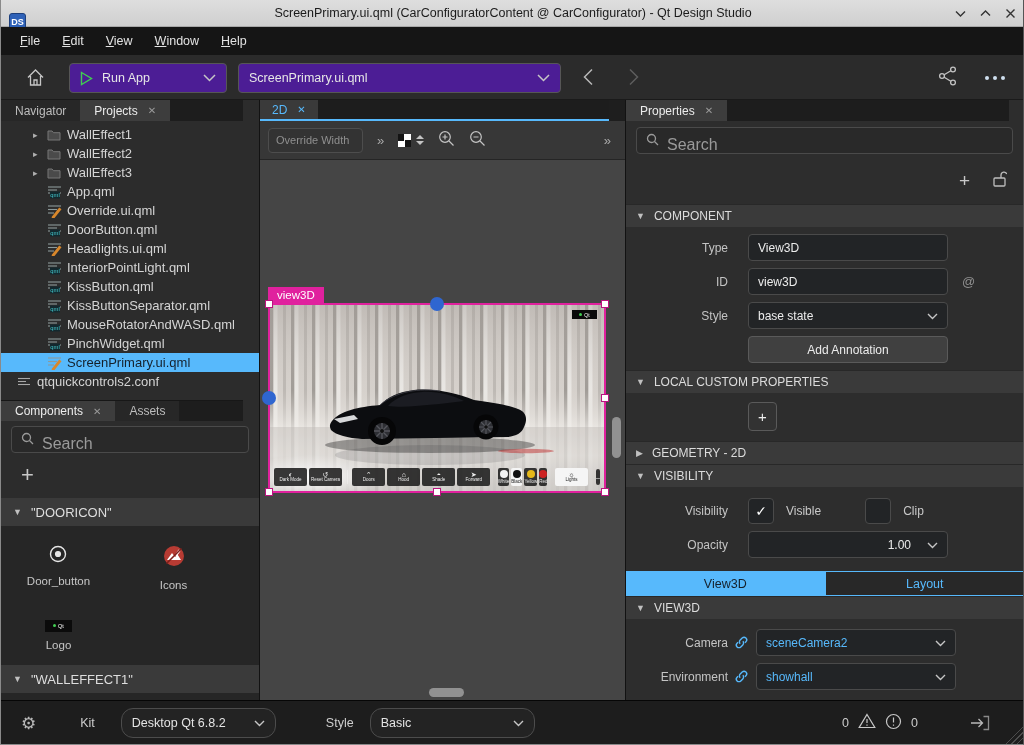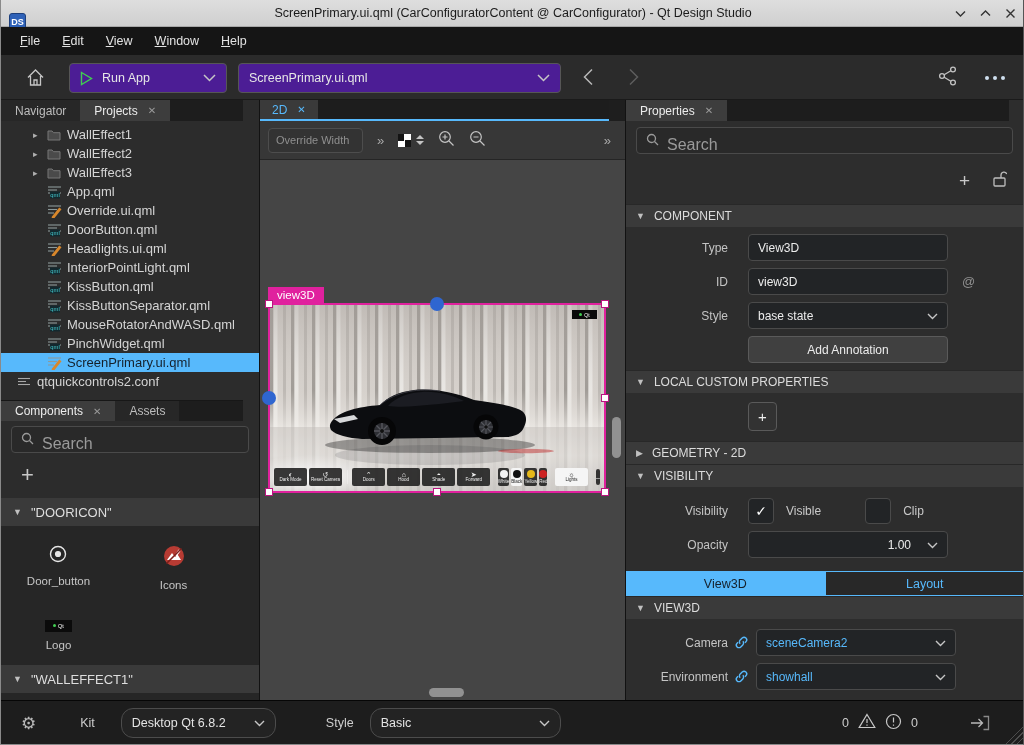--- a/index.html
+++ b/index.html
@@ -161,21 +161,21 @@
   .ptab.inactive{background:#282828; color:var(--accent); border:1px solid var(--accent);}
 
   
   .statusbar{left:0; top:700px; width:1024px; height:45px; background:#1d1d1d; border-top:1px solid #060606;
              display:flex; align-items:center;}
   .gear{margin-left:20px; color:#b8b8b8; font-size:17px;}
   .sb-label{color:#cecece; font-size:12.5px;}
   .kit-label{margin-left:44px;} .style-label{margin-left:50px;}
   .sb-combo{height:30px; border:1px solid #4c4c4c; border-radius:12px; background:#232323; display:flex;
             align-items:center; padding:0 10px; color:#e4e4e4; font-size:12.5px; margin-left:26px;}
-  .kit-combo{width:155px;} .style-combo{width:191px;margin-left:16px;}
+  .kit-combo{width:155px;} .style-combo{width:165px;margin-left:16px;}
   .sb-combo .chev{margin-left:auto;}
   .sb-right{margin-left:auto; display:flex; align-items:center; gap:9px; margin-right:34px;}
   .cnt{color:#cccccc; font-size:12.5px;}
   .exit-icon{margin-left:42px; display:flex;}
   .grip{position:absolute; right:1px; bottom:1px; width:20px; height:20px;
         background:repeating-linear-gradient(135deg, transparent 0 3px, #4d4d4d 3px 4px);
         clip-path:polygon(100% 0, 100% 100%, 0 100%);}
 </style>
 </head>
 <body>

